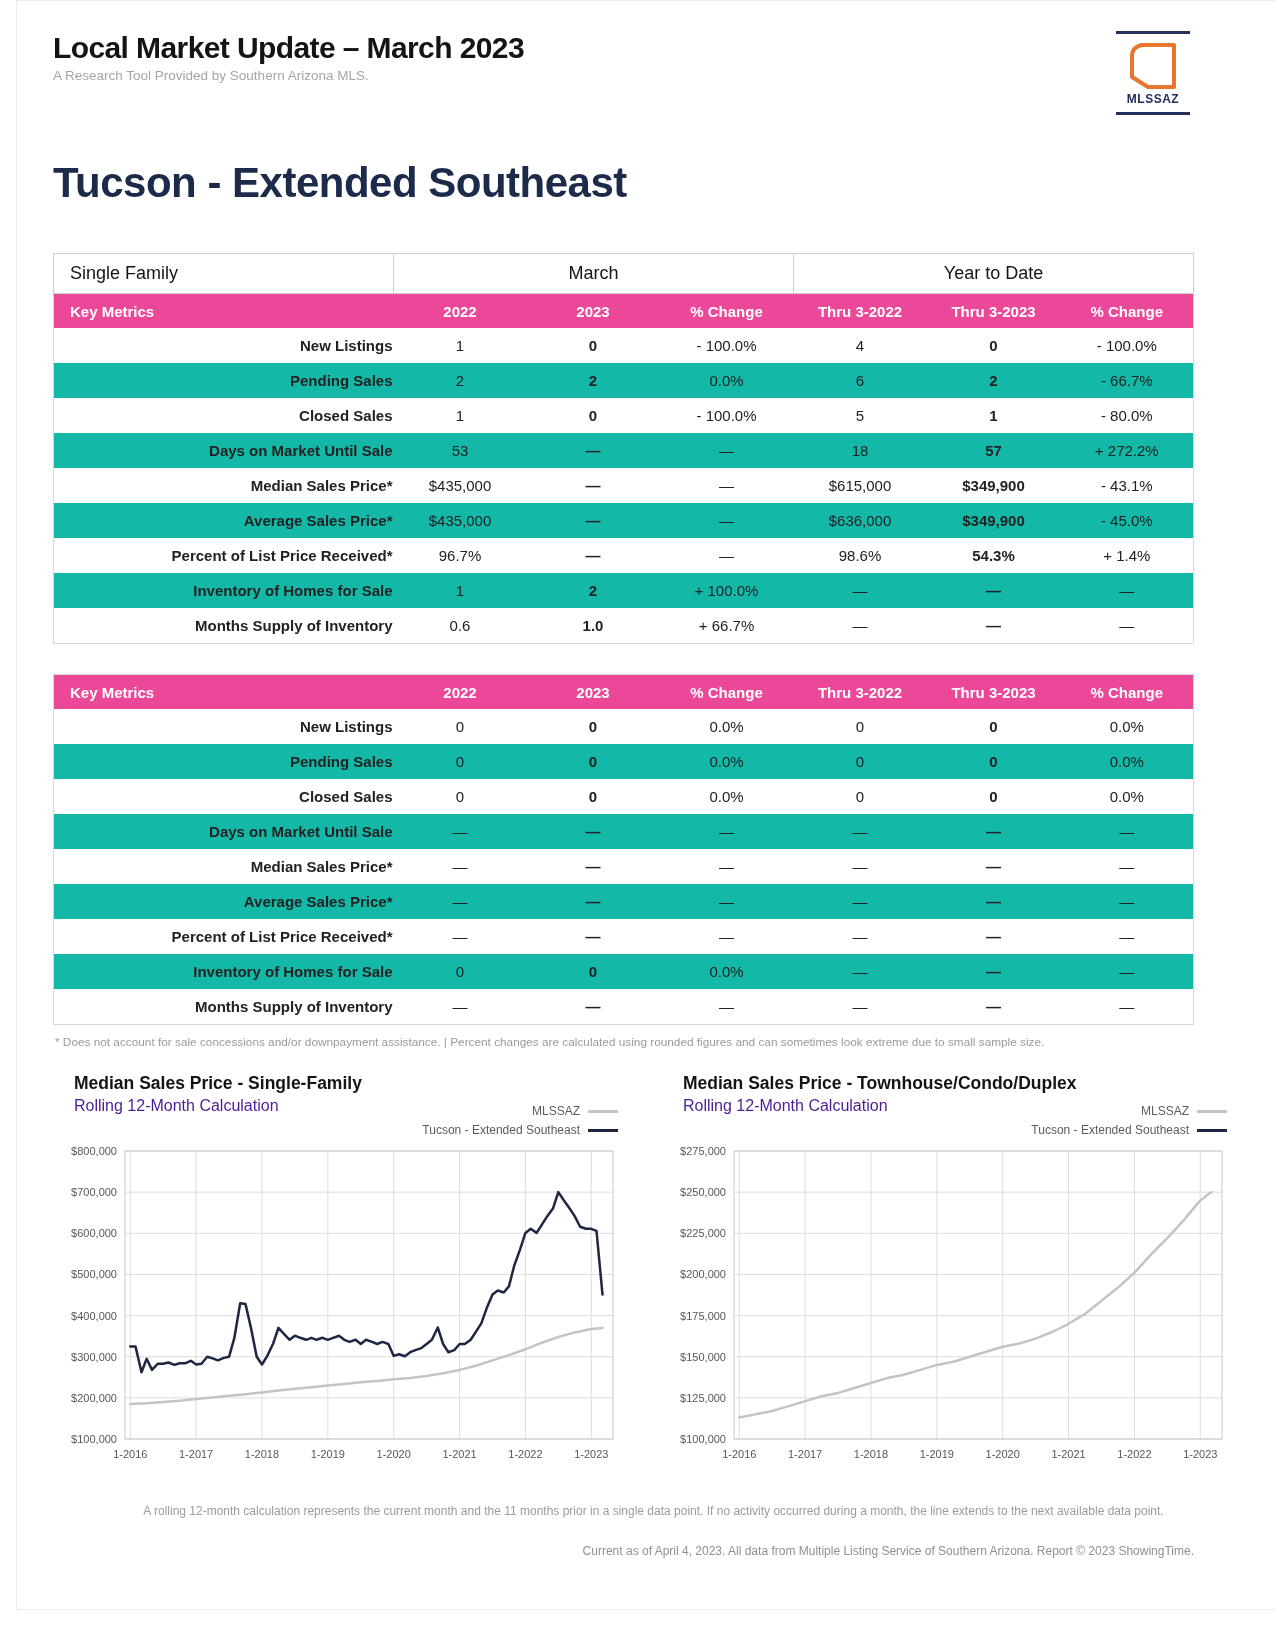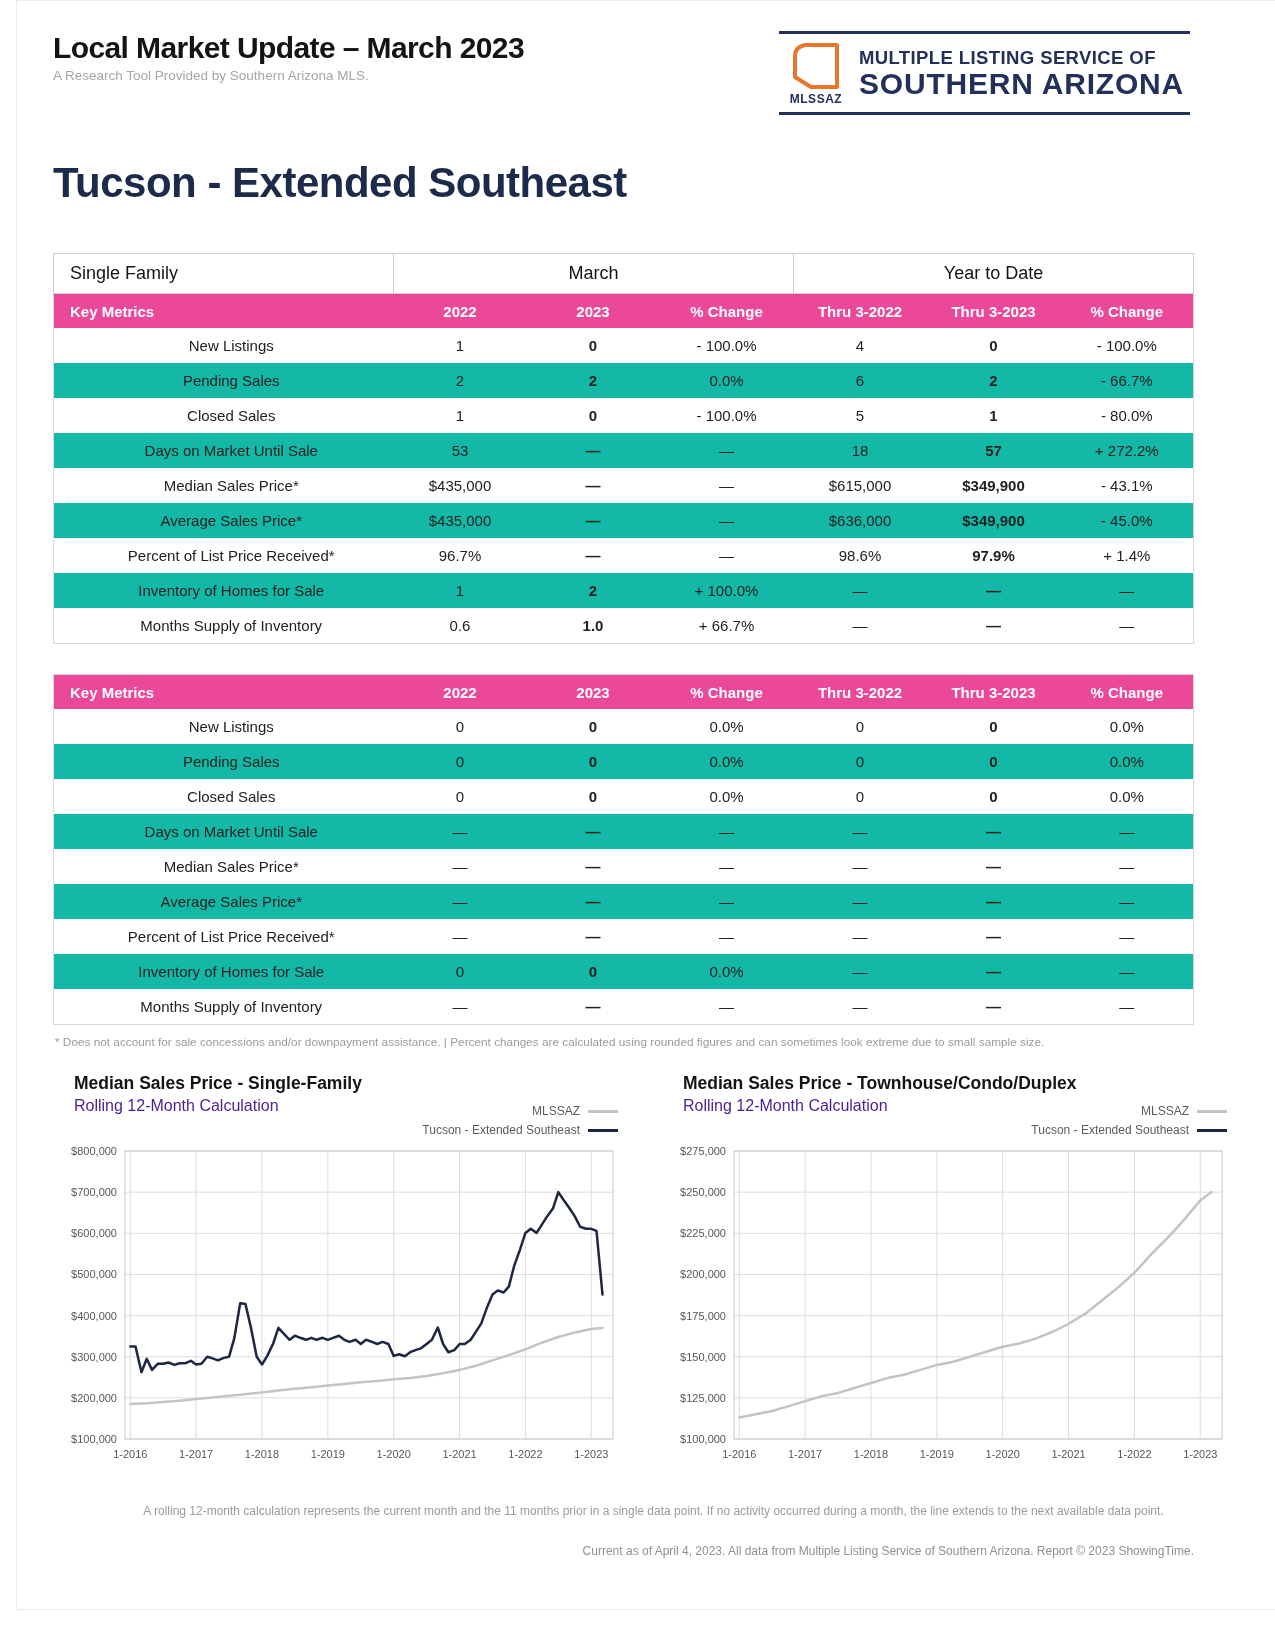--- a/index.html
+++ b/index.html
@@ -20,21 +20,21 @@
   .area-title { margin:44px 0 0 36px; font-size:42px; font-weight:bold; color:#1c2b4a; letter-spacing:-0.5px; }
 
   
   table.metrics { border-collapse:collapse; table-layout:fixed; width:1140px; margin:46px 0 0 36px; font-size:15px; border:1px solid #d8d8d8; }
   table.metrics:nth-of-type(2) { margin-top:30px; }
   .group-row th { height:37px; font-size:18px; font-weight:normal; color:#141414; border:1px solid #cfcfcf; background:#fff; text-align:center; }
   .group-row th.section-cell { text-align:left; padding-left:16px; }
   .head-row th { height:32px; background:#ec4899; color:#fff; font-weight:bold; font-size:15px; text-align:center; }
   .head-row th.metric-head { text-align:left; padding-left:16px; }
   table.metrics tbody td { height:33px; text-align:center; color:#222; }
-  table.metrics tbody td.metric { text-align:center; padding-left:16px; }
+  table.metrics tbody td.metric { text-align:right; padding-left:16px;font-weight:bold; }
   table.metrics tbody tr.alt { background:#14b8a6; }
   table.metrics tbody td.bold { font-weight:bold; }
 
   .footnote { margin:10px 0 0 38px; color:#9b9b9b; font-size:11.8px; }
 
   
   .charts { display:flex; gap:44px; margin:24px 0 0 40px; }
   .chart { width:565px; }
   .chart-head { position:relative; height:66px; }
   .chart-titles { position:absolute; left:17px; top:0; }
@@ -60,24 +60,20 @@
       <h1 class="report-title">Local Market Update – March 2023</h1>
       <div class="report-subtitle">A Research Tool Provided by Southern Arizona MLS.</div>
     </div>
     <div class="logo">
       <div class="logo-icon-col">
         <svg width="50" height="50" viewBox="0 0 100 100">
           <path d="M28,8 H92 V92 H40 L8,72 V30 Q8,12 28,8 Z" fill="none" stroke="#e8762c" stroke-width="8" stroke-linejoin="round"></path>
         </svg>
         <div class="logo-abbr">MLSSAZ</div>
       </div>
-      <div class="logo-text">
-        <div class="logo-line1">MULTIPLE LISTING SERVICE OF</div>
-        <div class="logo-line2">SOUTHERN ARIZONA</div>
-      </div>
     </div>
   </div>
 
   <h2 class="area-title">Tucson - Extended Southeast</h2>
 
   <table class="metrics">
       <colgroup>
         <col style="width: 340px;">
         <col style="width: 133px;">
         <col style="width: 133px;">
@@ -156,21 +152,21 @@
           <td>$636,000</td>
           <td class="bold">$349,900</td>
           <td>- 45.0%</td>
         </tr>
         <tr>
           <td class="metric">Percent of List Price Received*</td>
           <td>96.7%</td>
           <td class="bold">—</td>
           <td>—</td>
           <td>98.6%</td>
-          <td class="bold">97.9%</td>
+          <td class="bold">54.3%</td>
           <td>+ 1.4%</td>
         </tr>
         <tr class="alt">
           <td class="metric">Inventory of Homes for Sale</td>
           <td>1</td>
           <td class="bold">2</td>
           <td>+ 100.0%</td>
           <td>—</td>
           <td class="bold">—</td>
           <td>—</td>

